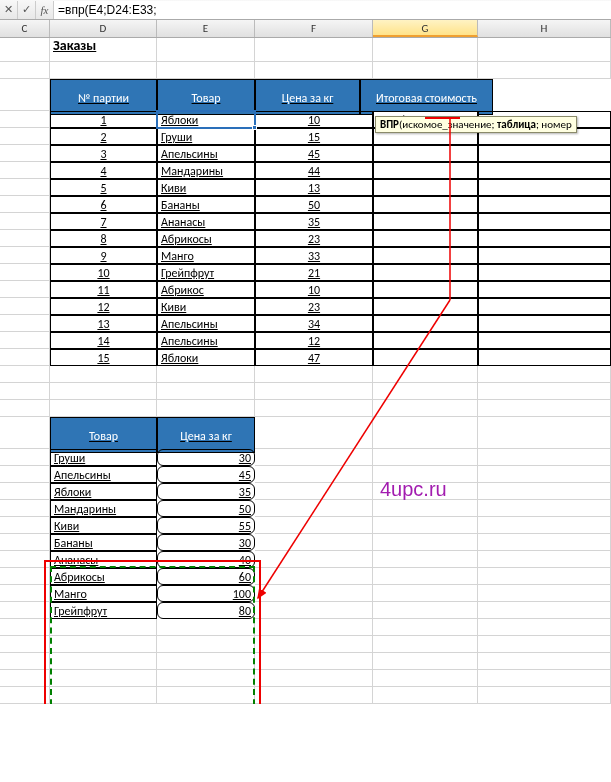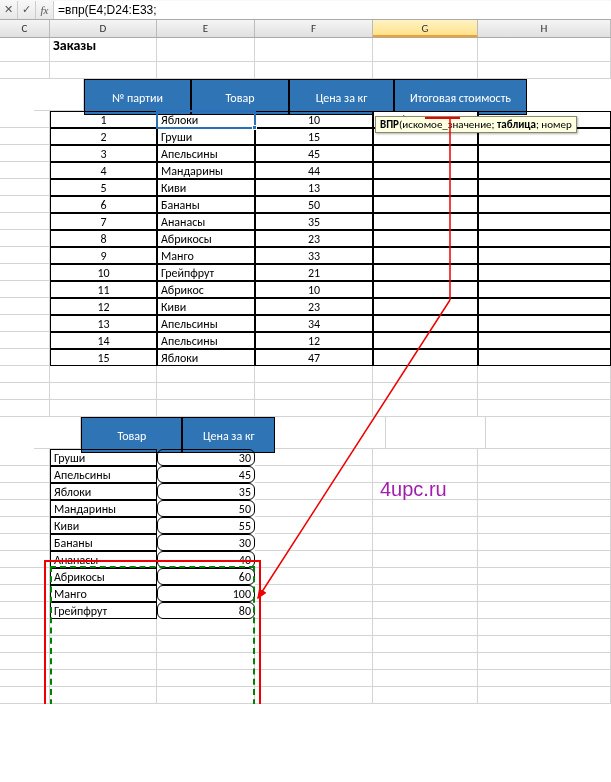--- a/index.html
+++ b/index.html
@@ -51,20 +51,21 @@
     font-size: 11px;
   }
   .colheads .ch.active {
     background: linear-gradient(#fff3c4,#ffe38a);
     color: #333;
     border-bottom: 2px solid #f0a030;
   }
   
   .grid {
     position: relative;
+    text-decoration: underline;
   }
   .row {
     display: flex;
     height: 17px;
   }
   .cell {
     border-right: 1px solid #d4d4d4;
     border-bottom: 1px solid #d4d4d4;
     padding: 0 3px;
     line-height: 16px;
@@ -81,21 +82,21 @@
   
   .title { font-weight: bold; font-size: 14px; }
   .th {
     background: #2f75b5;
     color: #fff;
     text-align: center;
     border: 1px solid #000 !important;
     height: 36px !important;
     line-height: 36px !important;
   }
-  .row.hdr { height: 32px; margin-left: 34px; }
+  .row.hdr { height: 32px; }
   .bcell { border: 1px solid #000 !important; }
   .tl { text-align: left; }
   .tc { text-align: center; }
   .tr { text-align: right; border-radius: 6px; }
   
   .active-cell {
     outline: 2px solid #2a6fba;
     outline-offset: -1px;
     position: relative;
   }

